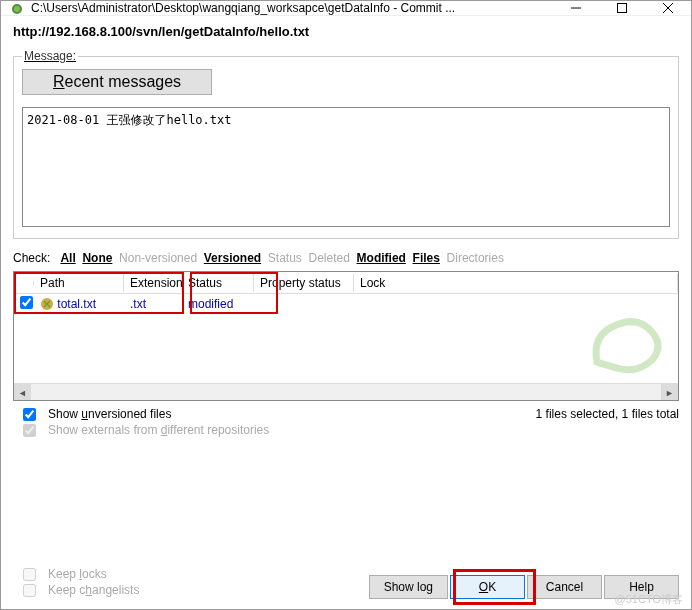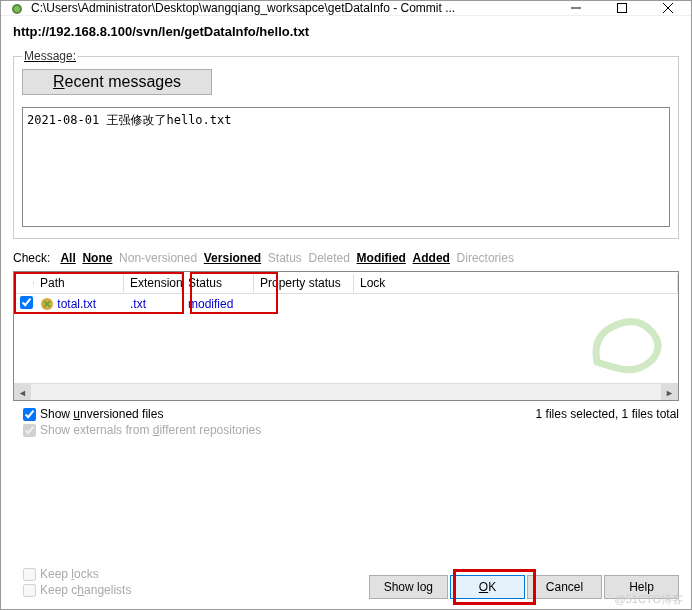--- a/index.html
+++ b/index.html
@@ -33,21 +33,21 @@
     .file-row > div { padding: 0 6px; font-size: 12px; }
     .file-row .link-text { color: #0000cc; }
     .red-box { border: 2px solid #d40000; position: absolute; pointer-events: none; }
     .red-box.rb1 { top: 0; left: 0; width: 170px; height: 42px; }
     .red-box.rb2 { top: 0; left: 176px; width: 88px; height: 42px; }
     .watermark { position: absolute; right: 6px; bottom: 18px; opacity: 0.35; pointer-events: none; }
     .scroll-bottom { position: absolute; bottom: 0; left: 0; right: 0; height: 17px; background: #f0f0f0; border-top: 1px solid #ddd; display: flex; }
     .scroll-arrow { width: 17px; height: 17px; background: #dcdcdc; display: flex; align-items: center; justify-content: center; font-size: 9px; color: #555; }
     .scroll-track { flex: 1; }
     .status-row { display: flex; justify-content: space-between; margin-top: 6px; font-size: 12px; }
-    .checkline { display: flex; align-items: center; gap: 4px; font-size: 12px; margin-bottom: 2px; padding-left: 10px; }
+    .checkline { display: flex; align-items: center; gap: 12px; font-size: 12px; margin-bottom: 2px; padding-left: 10px; }
     .checkline.disabled { color: #aaa; }
     .bottom-row { position: absolute; bottom: 10px; left: 12px; right: 12px; display: flex; align-items: flex-end; justify-content: space-between; }
     .bottom-checks { font-size: 12px; }
     .btn-row { display: flex; gap: 2px; }
     .btn { min-width: 75px; padding: 4px 14px; font-size: 12px; background: #e1e1e1; border: 1px solid #adadad; cursor: pointer; }
     .btn.ok { background: #e5f1fb; border: 1px solid #0078d7; }
     .red-ok-box { border: 3px solid #d40000; position: absolute; pointer-events: none; }
     .footer-watermark { position: absolute; right: 8px; bottom: 2px; font-size: 11px; color: #ccc; }
     input[type=checkbox] { width: 13px; height: 13px; }
     .u { text-decoration: underline; }
@@ -93,21 +93,21 @@
 
   <div class="check-row">
     <span>Check:</span>&nbsp;&nbsp;
     <span class="bold link">All</span>&nbsp;
     <span class="bold link">None</span>&nbsp;
     <span class="gray">Non-versioned</span>&nbsp;
     <span class="bold link">Versioned</span>&nbsp;
     <span class="gray">Status</span>&nbsp;
     <span class="gray">Deleted</span>&nbsp;
     <span class="bold link">Modified</span>&nbsp;
-    <span class="bold link">Added</span>&nbsp;
+    <span class="bold link">Files</span>&nbsp;
     <span class="gray">Directories</span>
   </div>
 
   <div class="file-list-wrap">
     <div class="file-header-row">
       <div class="col-check"></div>
       <div class="col-path">Path</div>
       <div class="col-ext">Extension</div>
       <div class="col-status">Status</div>
       <div class="col-prop">Property status</div>

